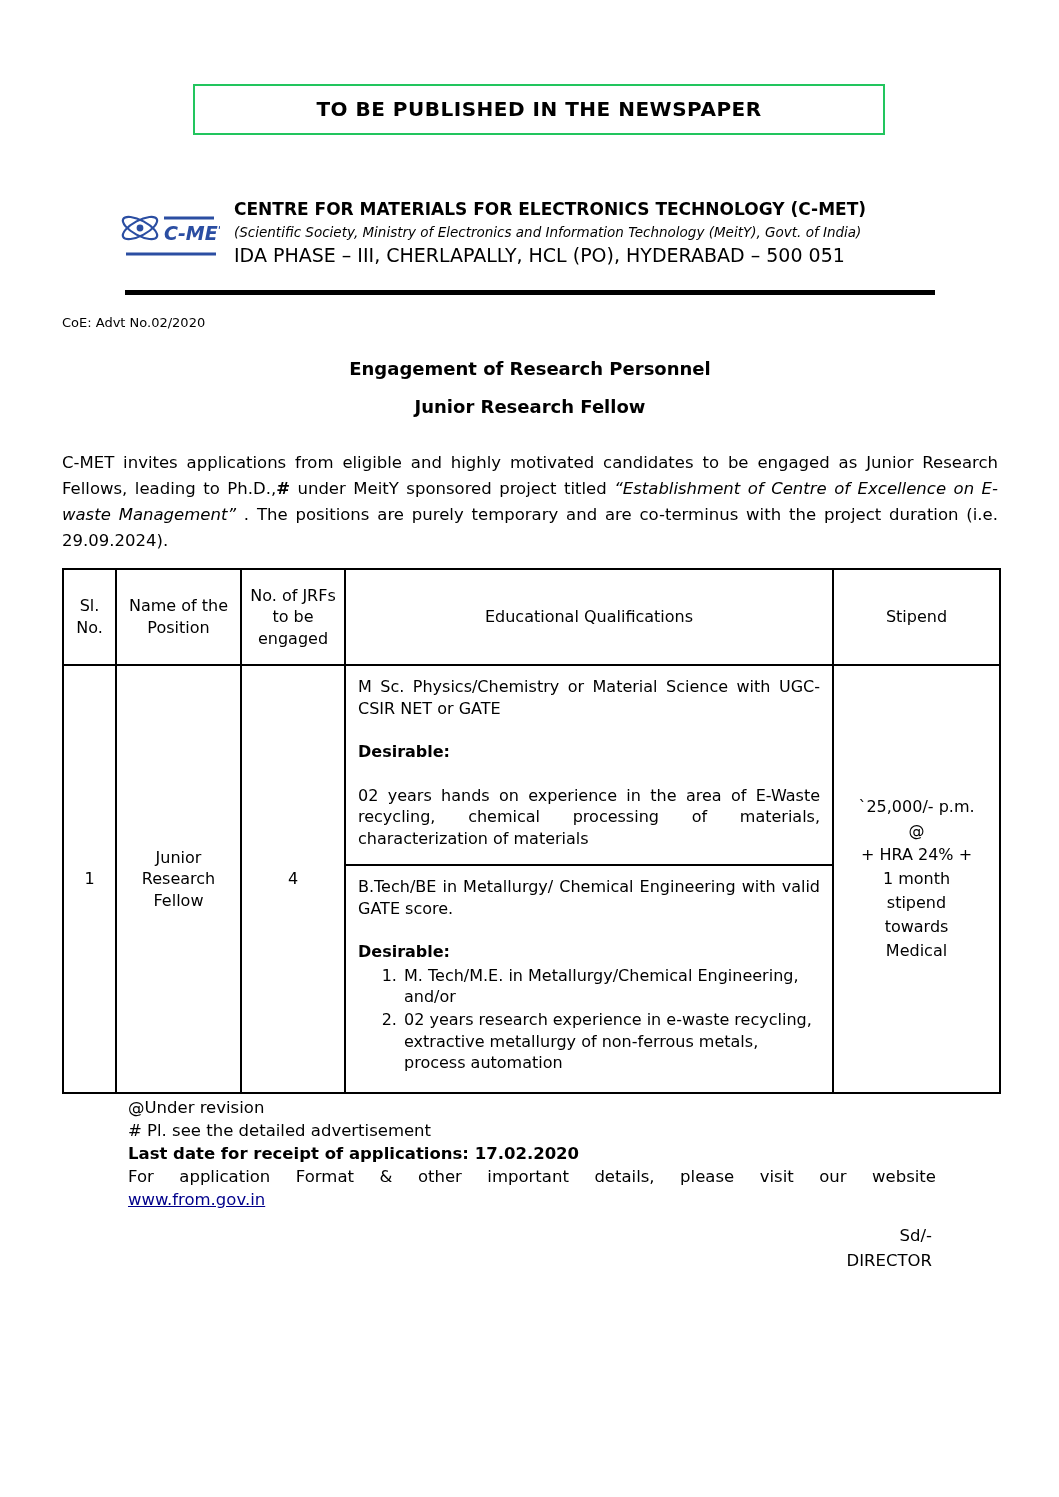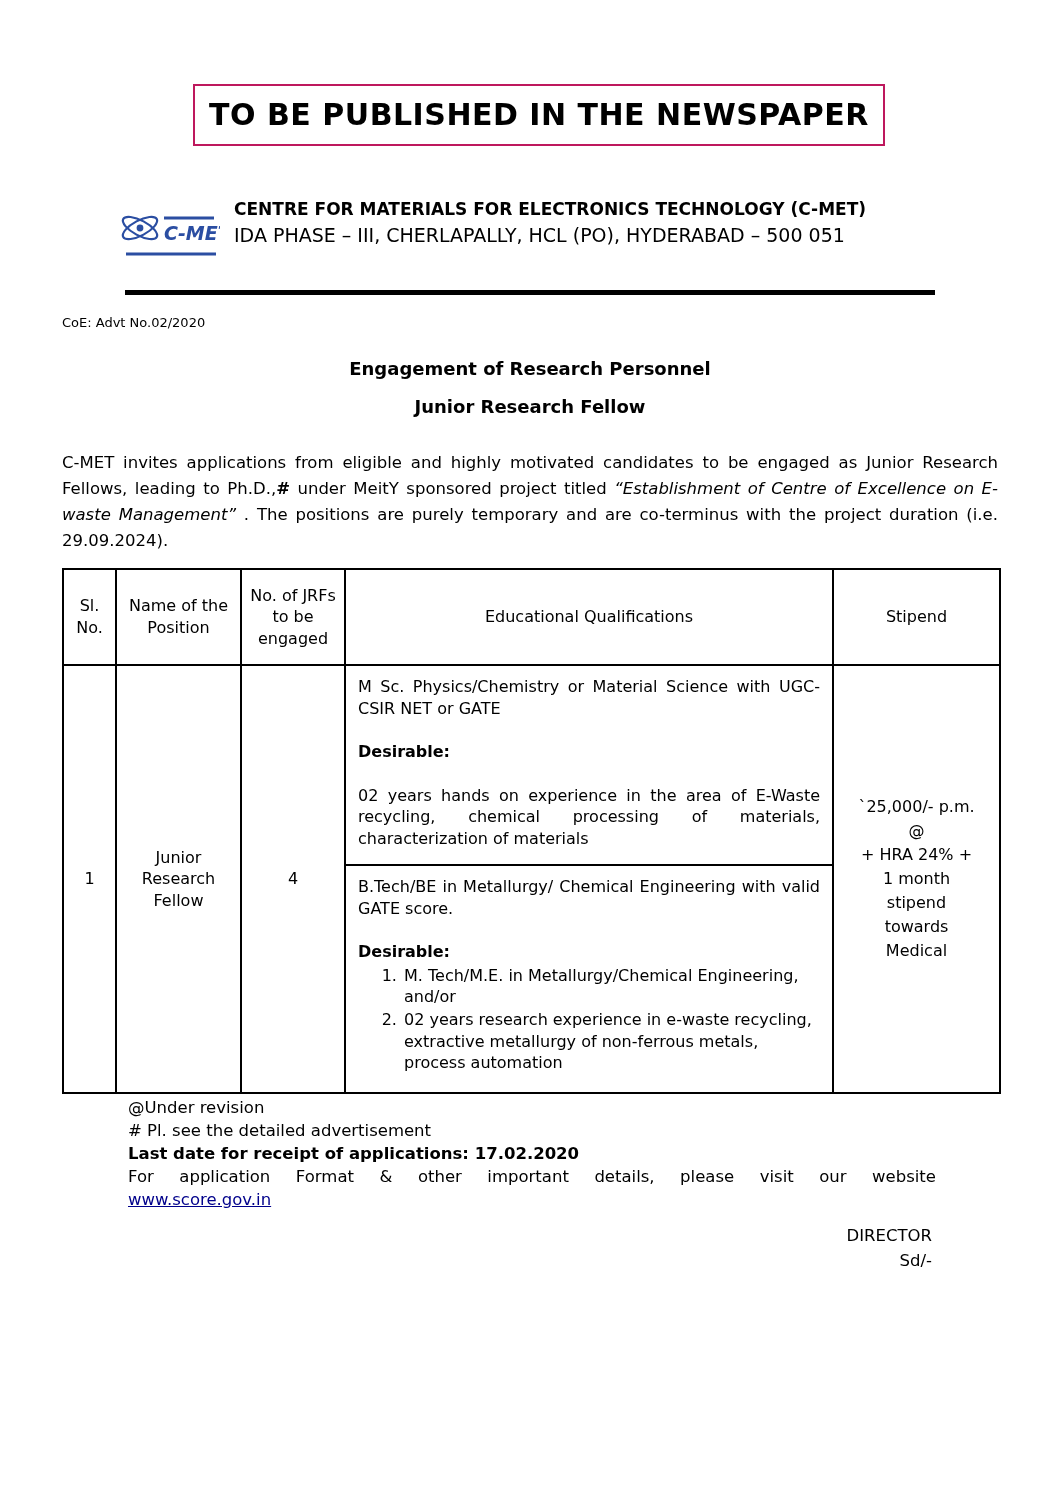--- a/index.html
+++ b/index.html
@@ -13,25 +13,25 @@
     font-size:16px;
     overflow:hidden;
   }
   .b { font-weight:bold; }
   .i { font-style:italic; }
   .just { text-align:justify; }
 
   
   .banner {
     position:absolute; left:193px; top:84px; width:688px;
-    border:2px solid #be185d;
+    border:2px solid #22c55e;
     text-align:center;
     padding:11px 0 12px 0;
     font-weight:bold;
-    font-size:30px;
+    font-size:20px;
     letter-spacing:0.5px;
   }
 
   
   .letterhead {
     position:absolute; left:116px; top:198px; width:820px;
     display:flex; align-items:flex-start;
   }
   .logo-wrap { width:118px; flex:0 0 118px; padding-top:4px; }
   .header-text { flex:1; text-align:left; line-height:1.35; }
@@ -111,20 +111,21 @@
           <ellipse cx="24" cy="26" rx="19" ry="7.5" transform="rotate(-28 24 26)"></ellipse>
         </g>
         <circle cx="24" cy="26" r="3.4" fill="#2b4ea2"></circle>
         <path d="M48 16 h50" stroke="#2b4ea2" stroke-width="3"></path>
         <text x="48" y="38" font-family="DejaVu Sans, sans-serif" font-size="19" font-style="italic" font-weight="bold" fill="#2b4ea2">C-MET</text>
         <path d="M10 52 h90" stroke="#2b4ea2" stroke-width="3"></path>
       </svg>
     </div>
     <div class="header-text">
       <div class="org-name">CENTRE FOR MATERIALS FOR ELECTRONICS TECHNOLOGY (C-MET)</div>
+      <div class="org-subtitle">(Scientific Society, Ministry of Electronics and Information Technology (MeitY), Govt. of India)</div>
       <div class="org-address">IDA PHASE – III, CHERLAPALLY, HCL (PO), HYDERABAD – 500 051</div>
     </div>
   </div>
 
   <div class="rule"></div>
 
   <div class="advt-no">CoE: Advt No.02/2020</div>
   <div class="doc-title-1">Engagement of Research Personnel</div>
   <div class="doc-title-2">Junior Research Fellow</div>
 
@@ -178,20 +179,20 @@
         </td>
       </tr>
     </tbody>
   </table>
 
   <div class="footer">
     <div>@Under revision</div>
     <div># Pl. see the detailed advertisement</div>
     <div class="b">Last date for receipt of applications: 17.02.2020</div>
     <div class="visit">For application Format &amp; other important details, please visit our website</div>
-    <div><a class="link" href="#">www.score.gov.in</a></div>
+    <div><a class="link" href="#">www.from.gov.in</a></div>
     <div class="sig">
+      <div>Sd/-</div>
       <div>DIRECTOR</div>
-      <div>Sd/-</div>
     </div>
   </div>
 
 </div>
 
 </body></html>

